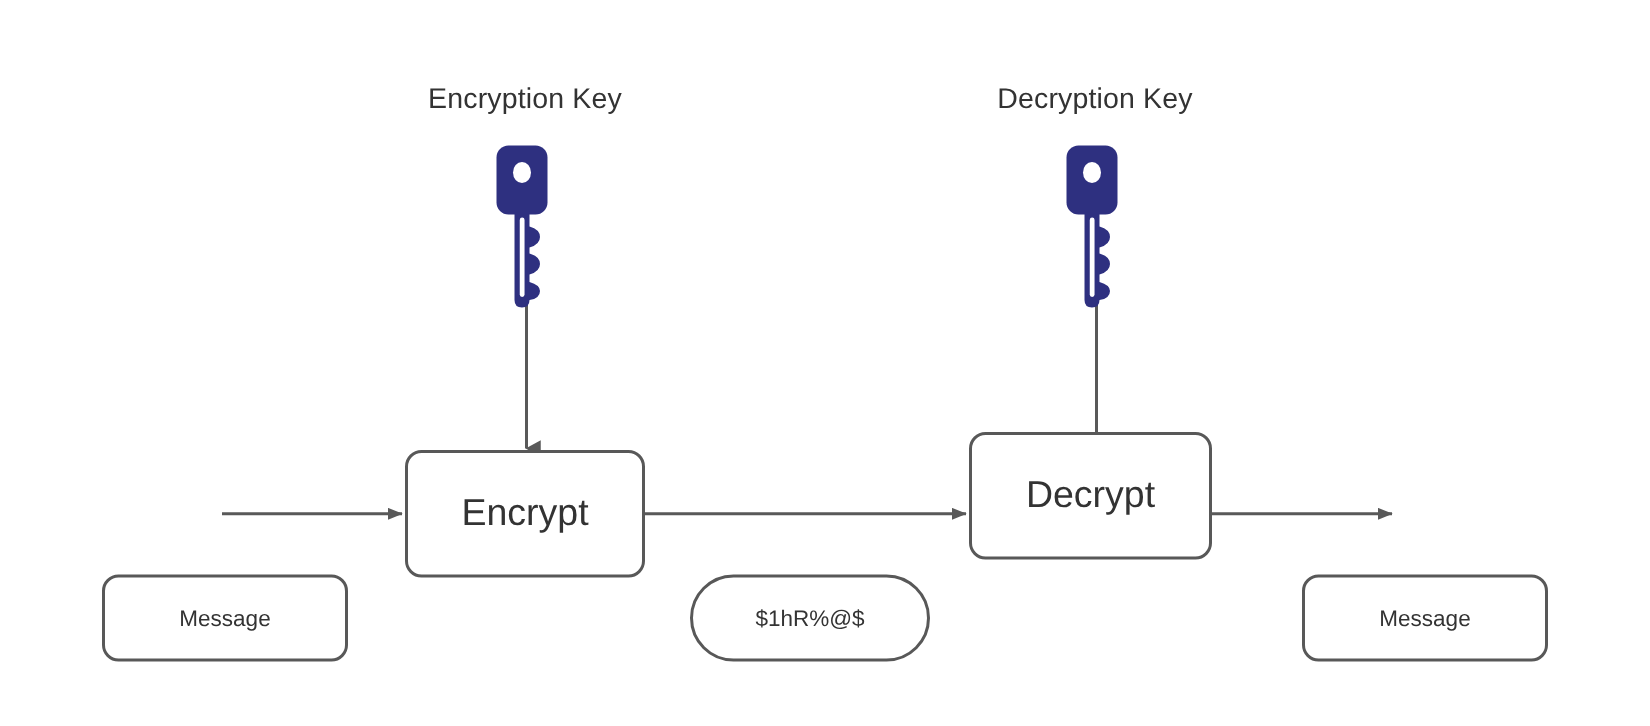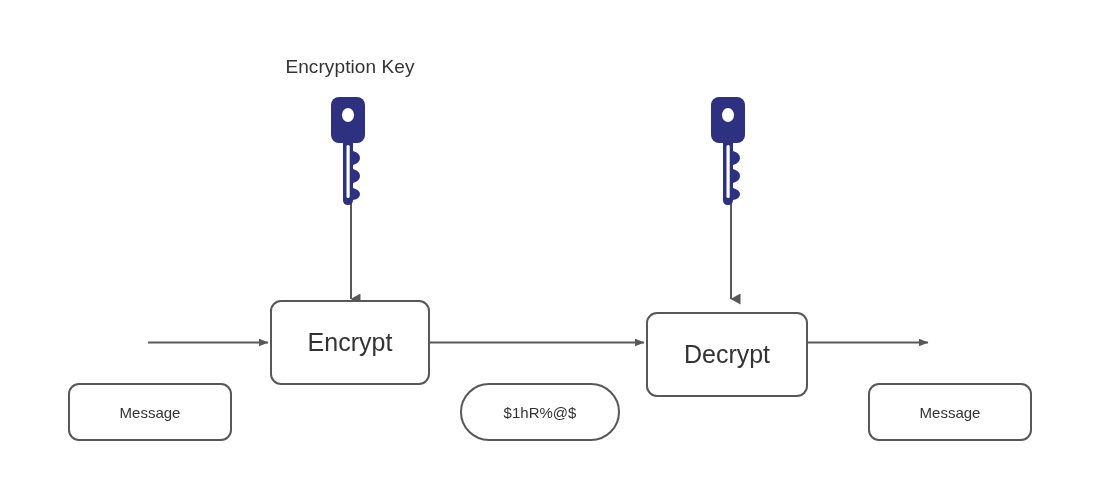--- a/index.html
+++ b/index.html
@@ -61,21 +61,21 @@
     color: #333333;
     z-index: 3;
   }
   .process-box {
     font-size: 25px;
   }
   .data-box {
     font-size: 15px;
   }
   #encrypt-box   { left: 270px; top: 300px; width: 160px; height: 85px; }
-  #decrypt-box   { left: 646px; top: 312px; width: 162px; height: 85px; }
+  #decrypt-box   { left: 646px; top: 288px; width: 162px; height: 85px; }
   #message-in-box  { left: 68px;  top: 383px; width: 164px; height: 58px; }
   #ciphertext-box  { left: 460px; top: 383px; width: 160px; height: 58px; border-radius: 29px; }
   #message-out-box { left: 868px; top: 383px; width: 164px; height: 58px; }
 
   
   .key-icon {
     position: absolute;
     z-index: 2;
   }
   #encryption-key-icon { left: 330px; top: 95px; width: 44px; height: 112px; }
@@ -102,20 +102,21 @@
 
     <line x1="808" y1="342.5" x2="928" y2="342.5" stroke="#595959" stroke-width="2" marker-end="url(#arrowhead-right)"></line>
 
     <line x1="351" y1="200" x2="351" y2="299" stroke="#595959" stroke-width="2" marker-end="url(#arrowhead-down)"></line>
 
     <line x1="731" y1="200" x2="731" y2="299" stroke="#595959" stroke-width="2" marker-end="url(#arrowhead-down)"></line>
   </svg>
 
   <div class="key-caption" id="encryption-key-caption">Encryption Key</div>
 
+  <div class="key-caption" id="decryption-key-caption">Decryption Key</div>
 
   <svg class="key-icon" id="encryption-key-icon" viewBox="0 0 44 112" xmlns="http://www.w3.org/2000/svg">
     <g>
 
       <rect x="1" y="2" width="34" height="46" rx="8" ry="8" fill="#2e3080"></rect>
 
       <ellipse cx="18" cy="20" rx="6" ry="7" fill="#ffffff"></ellipse>
 
       <path fill="#2e3080" d="
         M13,46

